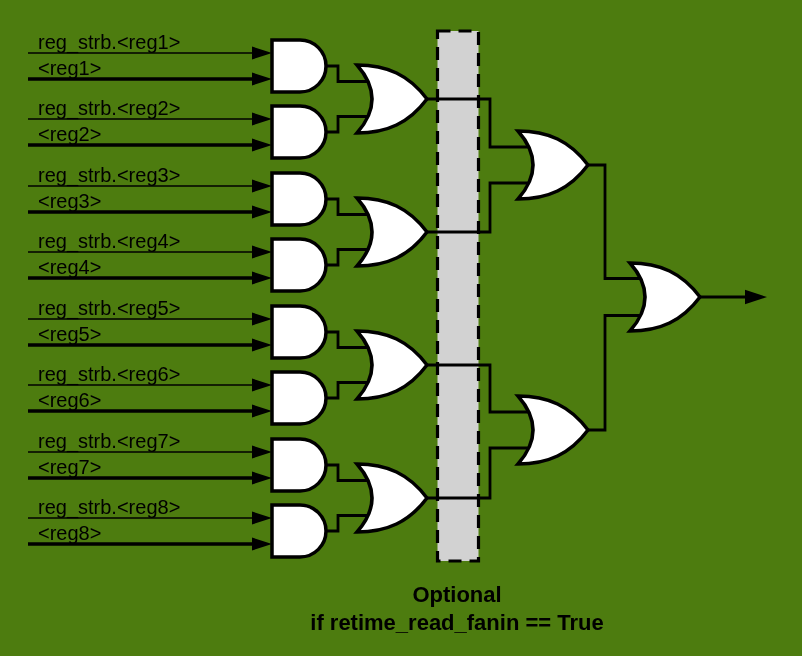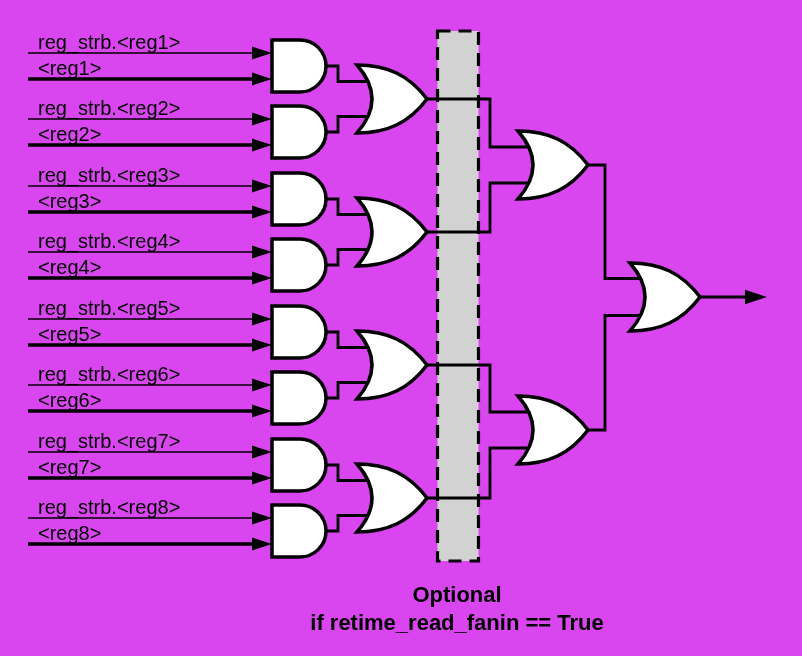--- a/index.html
+++ b/index.html
@@ -4,21 +4,21 @@
 <style>
   html, body {
     margin: 0;
     padding: 0;
     background: #ffffff;
   }
   .stage {
     width: 802px;
     height: 656px;
     position: relative;
-    background: #d946ef;
+    background: #4d7c0f;
     font-family: "Liberation Sans", sans-serif;
   }
   svg { display: block; }
   .gate { fill: #ffffff; stroke: #000000; stroke-width: 3.5; stroke-linejoin: miter; }
   .wire-thin  { stroke: #000000; stroke-width: 1.4; fill: none; }
   .wire-thick { stroke: #000000; stroke-width: 3.4; fill: none; }
   .conn { stroke: #000000; stroke-width: 2.8; fill: none; }
   .arrow { fill: #000000; stroke: none; }
   .obox { stroke: #000000; stroke-width: 3.2; stroke-dasharray: 13 8; }
   .lbl { font: 20px "Liberation Sans", sans-serif; fill: #000000; }

